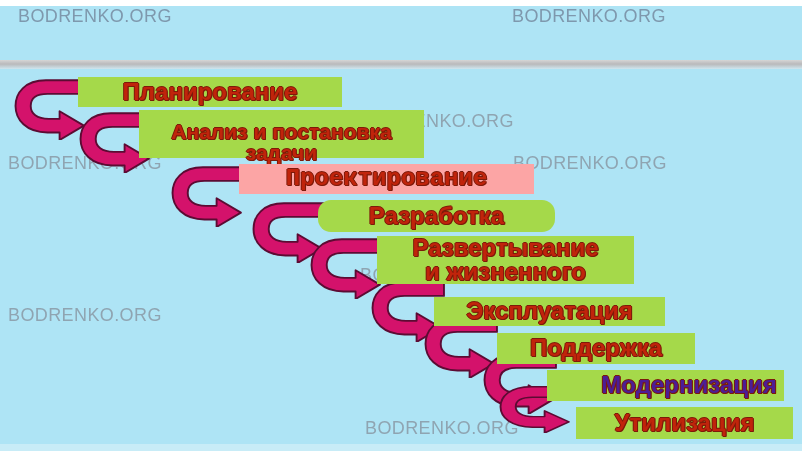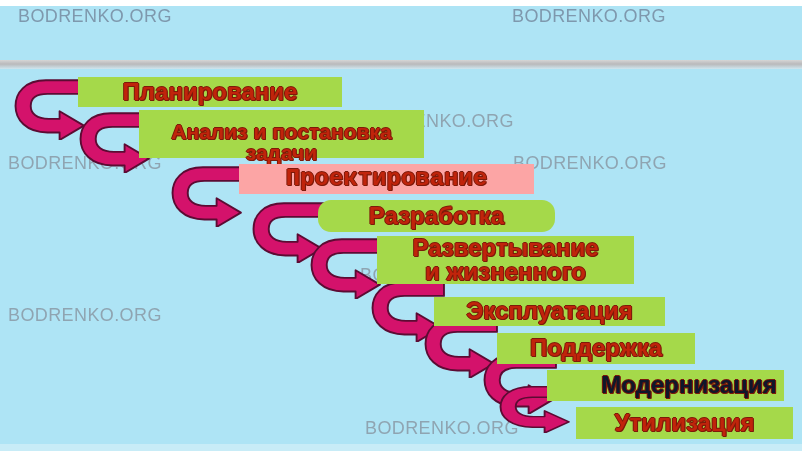--- a/index.html
+++ b/index.html
@@ -186,20 +186,20 @@
         <div class="stage-label" style="color: rgb(192, 36, 11);">Развертывание
 и жизненного</div>
       </div>
       <div class="stage-box" style="left: 434px; top: 297px; width: 231px; height: 29px; background: rgb(165, 217, 74);">
         <div class="stage-label" style="color: rgb(192, 36, 11);">Эксплуатация</div>
       </div>
       <div class="stage-box" style="left: 497px; top: 333px; width: 198px; height: 31px; background: rgb(165, 217, 74);">
         <div class="stage-label" style="color: rgb(192, 36, 11);">Поддержка</div>
       </div>
       <div class="stage-box" style="left: 547px; top: 370px; width: 237px; height: 31px; background: rgb(165, 217, 74);">
-        <div class="stage-label" style="color: #0f172a; padding-left: 47px;">Модернизация</div>
+        <div class="stage-label" style="color: #4c1d95; padding-left: 47px;">Модернизация</div>
       </div>
       <div class="stage-box" style="left: 576px; top: 407px; width: 217px; height: 32px; background: rgb(165, 217, 74);">
         <div class="stage-label" style="color: rgb(192, 36, 11);">Утилизация</div>
       </div>
     </div>
 
 </div>
 
 </body></html>

